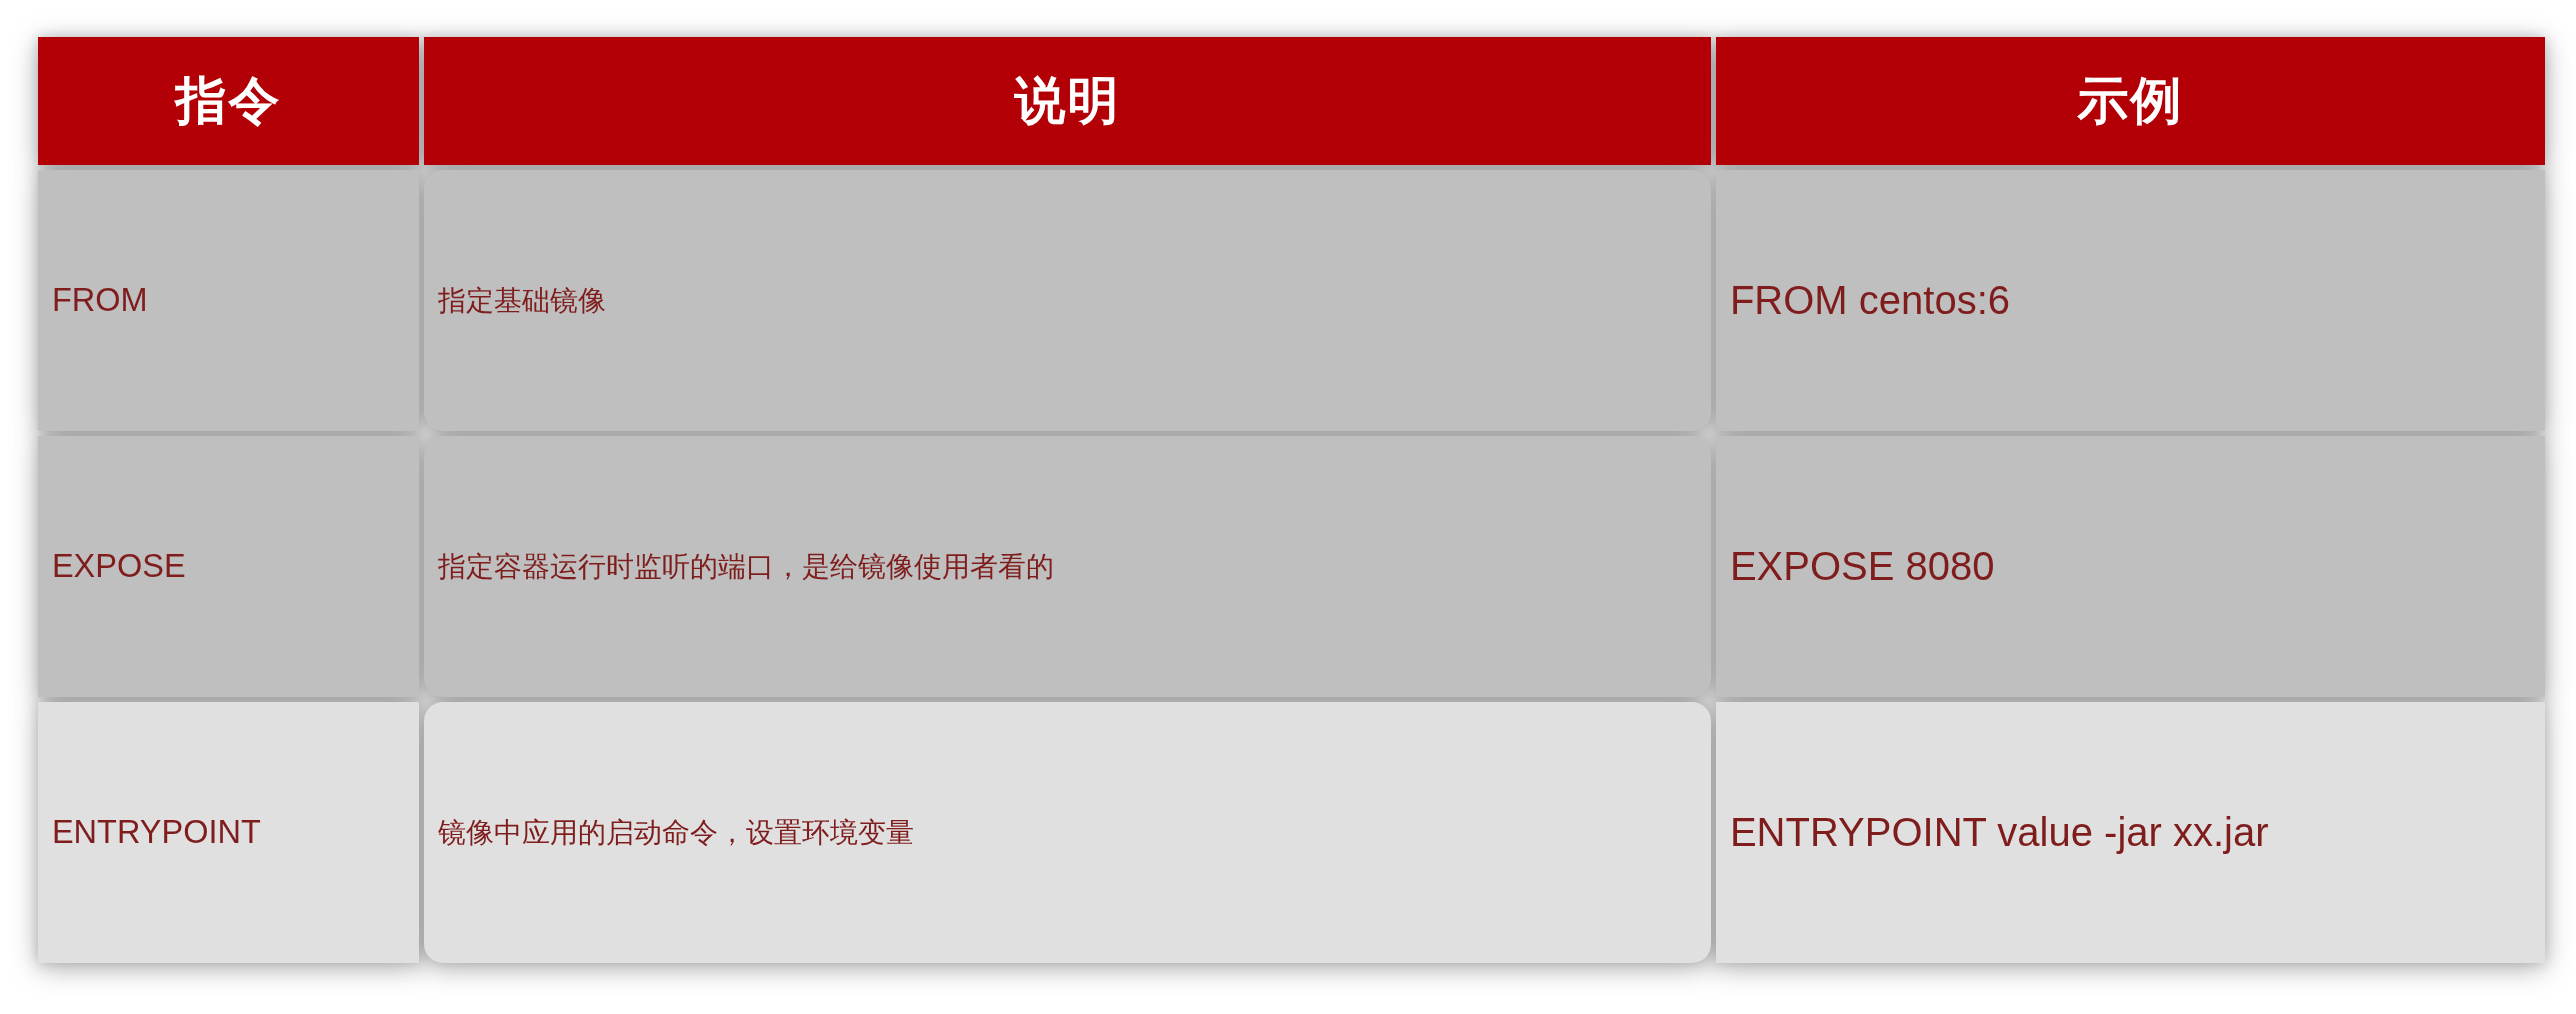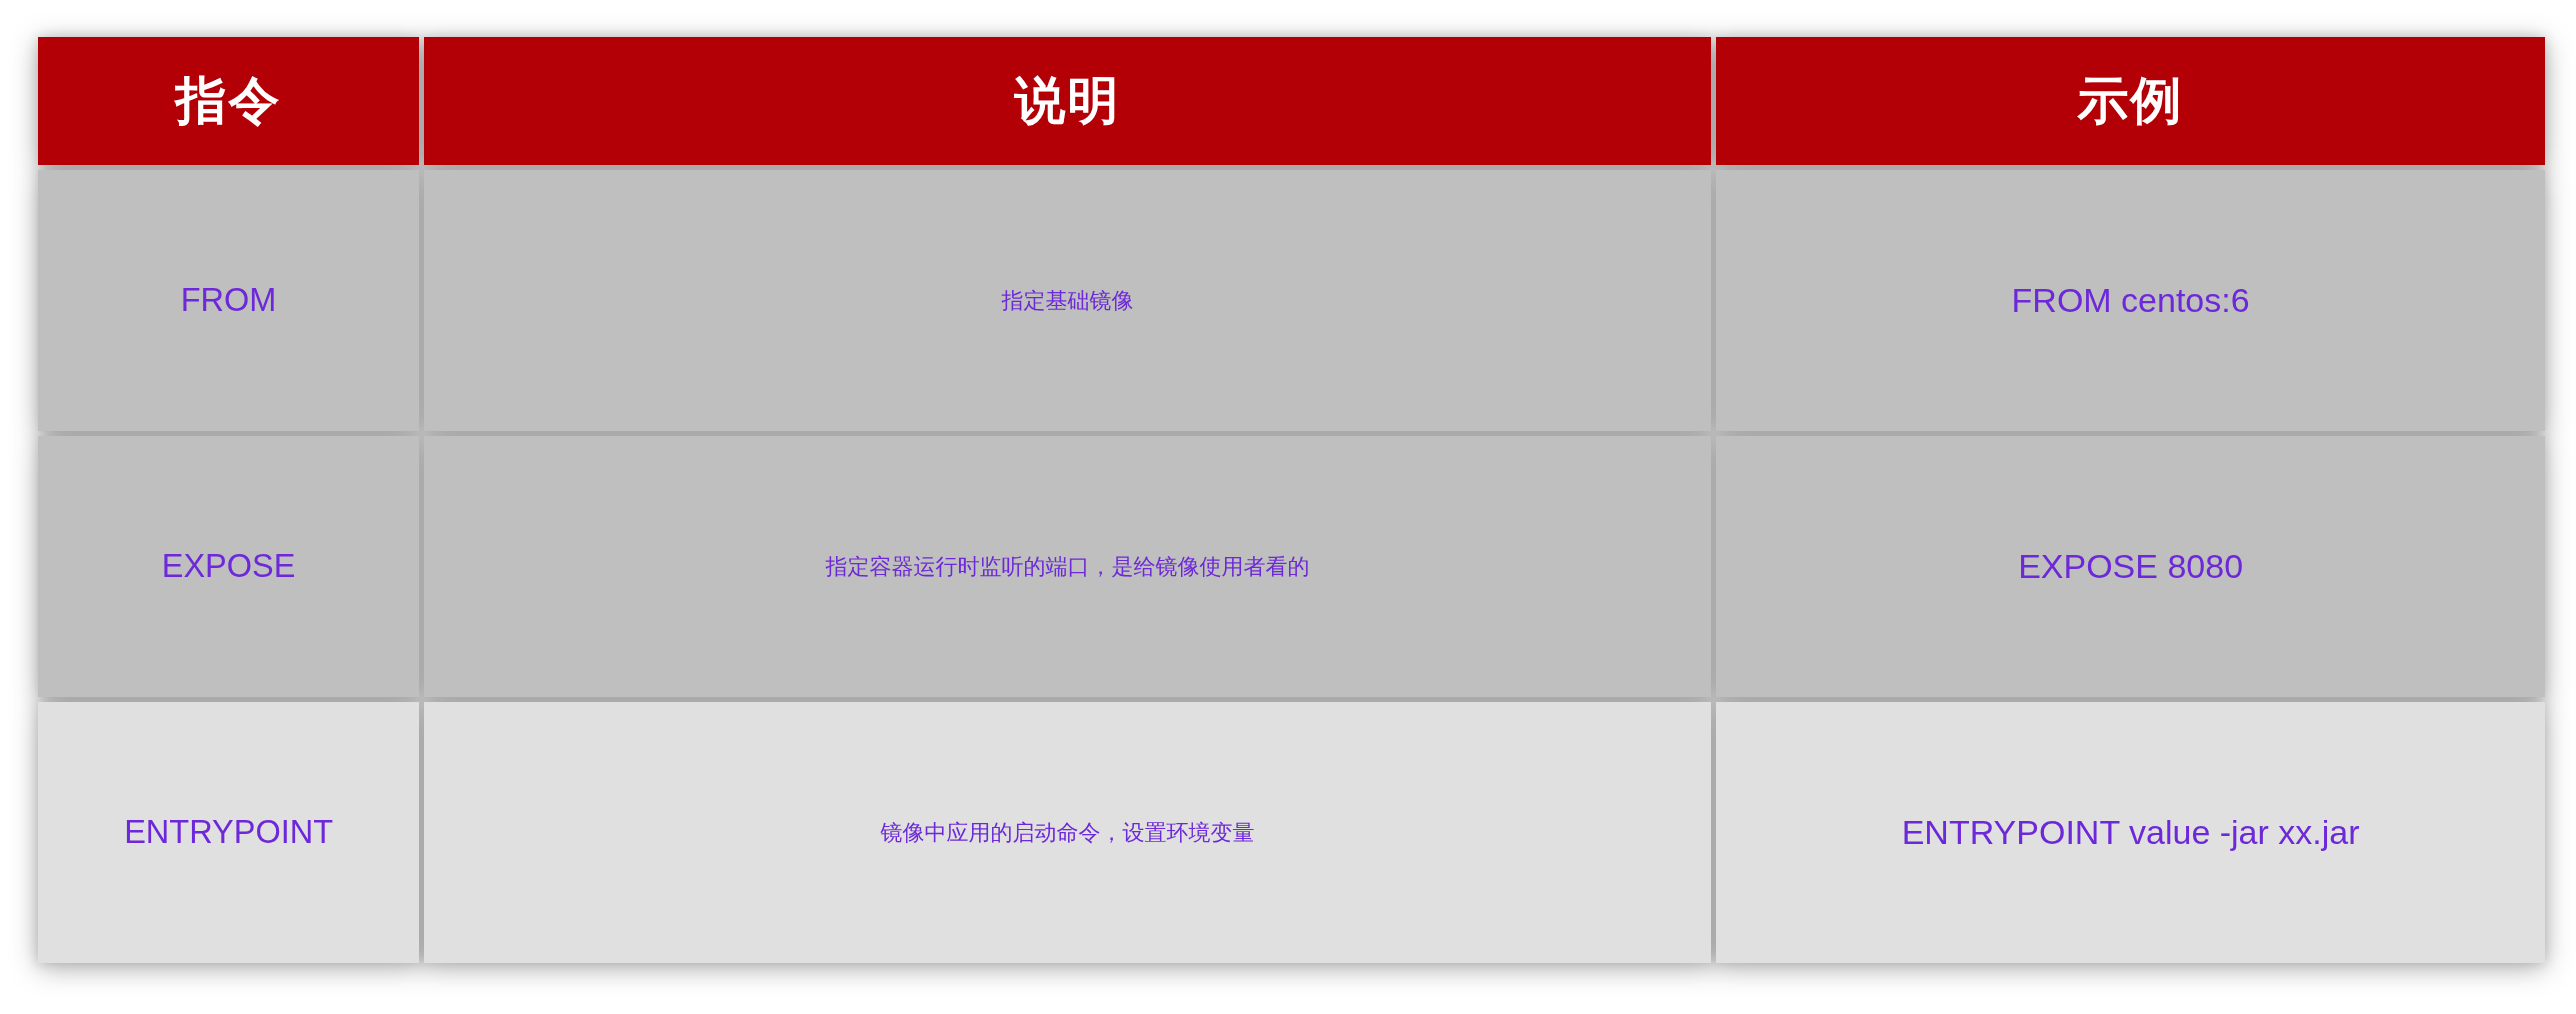--- a/index.html
+++ b/index.html
@@ -56,34 +56,33 @@
     text-align: center;
     vertical-align: middle;
     padding: 0;
     letter-spacing: 2px;
   }
 
   
   tbody td {
     height: 100px;
     padding: 0 13.8px;
-    text-align: center;
     vertical-align: middle;
-    color: #6d28d9;
+    color: #7f1d1d;
     font-size: 32.5px;
     font-weight: normal;
     white-space: nowrap;
     overflow: hidden;
   }
   tbody tr.band-dark  td { background: #bfbfbf; }
   tbody tr.band-light td { background: #e0e0e0; }
 
   tbody td.cell-cmd  { font-size: 32.5px; }
-  tbody td.cell-desc { font-size: 22px; }
-  tbody td.cell-ex   { font-size: 34px; }
+  tbody td.cell-desc { font-size: 28px; border-radius: 19px; }
+  tbody td.cell-ex   { font-size: 40px; }
 </style>
 </head>
 <body>
 
 <div class="canvas">
   <div class="table-wrap">
     <table class="dockerfile-table">
       <colgroup>
         <col class="col-cmd">
         <col class="col-desc">

